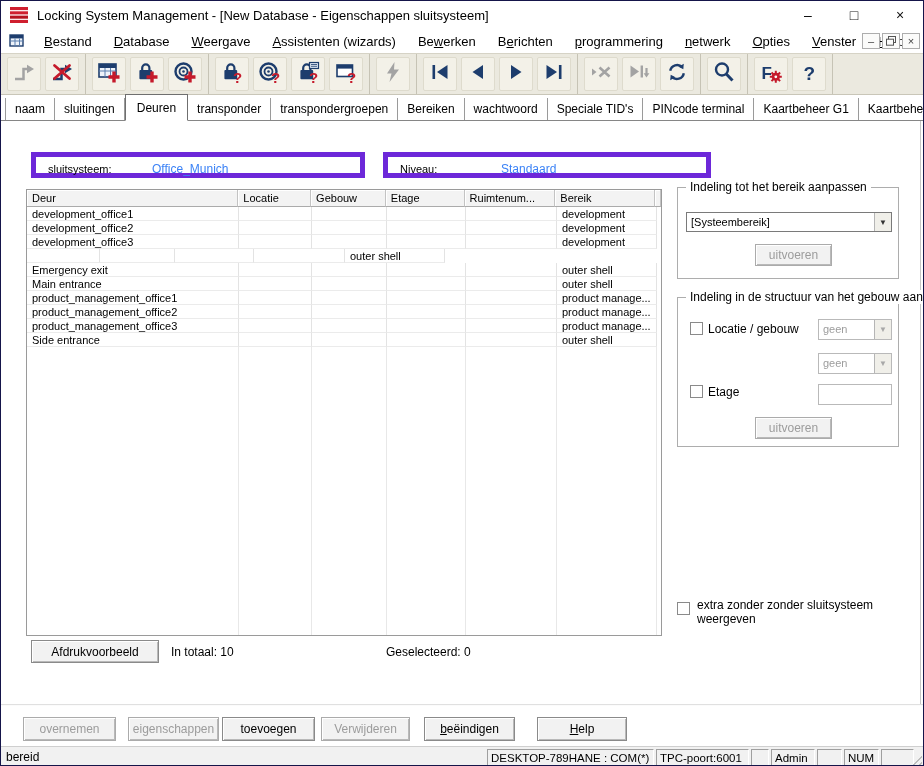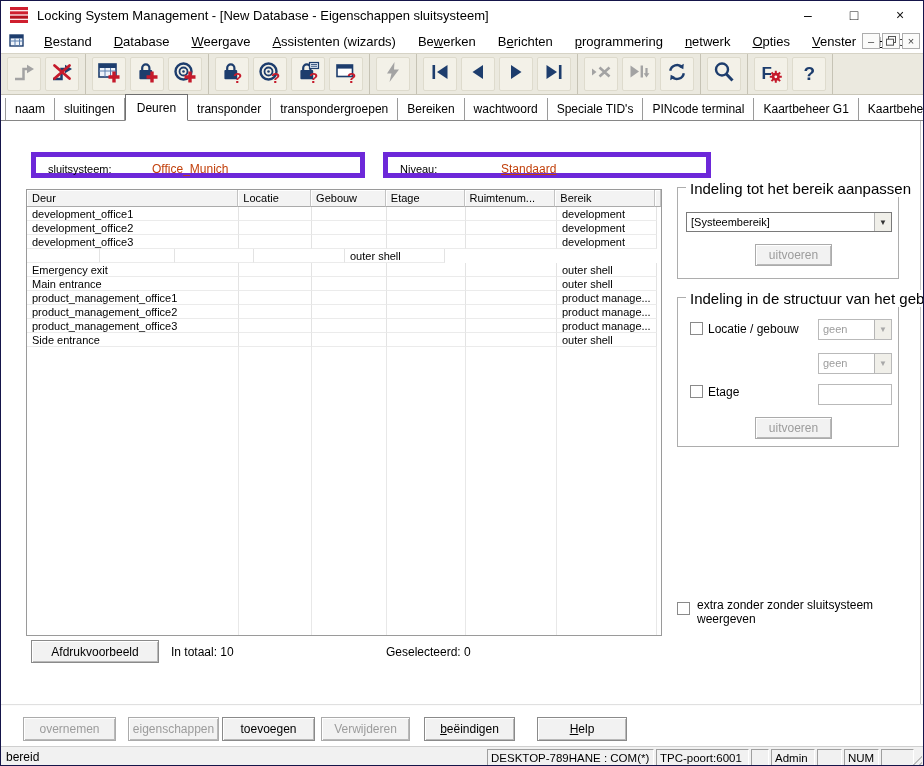--- a/index.html
+++ b/index.html
@@ -43,40 +43,40 @@
   .tab:first-child { border-left:1px solid #9a9a9a; }
   .tab.active { background:#fff; border:1px solid #6f6f6f; border-bottom:1px solid #fff;
                 margin-bottom:-1px; padding:6px 11px 5px; }
 
   
   .content { position:absolute; left:0; top:120px; width:100%; height:625px; background:#fff; }
   .page-edge-right { position:absolute; left:919px; top:0; width:1px; height:584px; background:#c7c7c7; }
 
   .hbox { position:absolute; height:26px; border:5px solid #6d28d9; background:#fff; }
   .hbox .hlabel { position:absolute; left:12px; top:6px; font-size:11px; color:#000; }
-  .hbox .hvalue { position:absolute; top:5px; font-size:12px; color:#c2410c; }
+  .hbox .hvalue { position:absolute; top:5px; font-size:12px; color:#3b82f6; }
 
   
   .doortable { position:absolute; left:25px; top:68px; width:636px; height:447px;
                border:1px solid #9a9a9a; background:#fff; overflow:hidden; }
   .thead { display:flex; height:17px; background:#f3f3f3; }
   .hcell { font-size:11px; color:#000; padding:2px 0 0 5px; background:#f3f3f3;
            border-right:1px solid #c3c3c3; border-bottom:1px solid #ababab;
            box-shadow: inset 1px 1px 0 #ffffff; white-space:nowrap; overflow:hidden; }
   .tbody { position:relative; height:430px; }
   .trow { display:flex; height:14px; }
   .tcell { font-size:11px; color:#000; padding-left:5px; line-height:14px;
            border-right:1px solid #e3e3e3; border-bottom:1px solid #ebebeb;
            white-space:nowrap; overflow:hidden; }
   .vline { position:absolute; top:0; width:1px; height:100%; background:#e8e8e8; }
 
   
   .group { position:absolute; border:1px solid #adadad; background:#fff; }
   .legend { position:absolute; top:-8px; left:8px; background:#fff; padding:0 4px;
-            font-size:15px; color:#000; white-space:nowrap; }
+            font-size:12px; color:#000; white-space:nowrap; }
   .cb { position:absolute; width:13px; height:13px; background:#fff; border:1px solid #8a8a8a; }
   .glabel { position:absolute; font-size:12px; color:#000; white-space:nowrap; }
 
   .combo { position:absolute; background:#fff; border:1px solid #7a7a7a; }
   .combo .combo-text { position:absolute; left:4px; top:3px; font-size:11px; color:#000; }
   .combo .combo-btn { position:absolute; right:0; top:0; bottom:0; width:17px; background:#f0efe9;
                       border-left:1px solid #b5b5b5; color:#333; font-size:8px;
                       display:flex; align-items:center; justify-content:center; }
   .combo.disabled { border-color:#b9b9b9; }
   .combo.disabled .combo-text { color:#9c9c9c; }
@@ -326,21 +326,21 @@
 
   <div class="content">
     <div class="page-edge-right"></div>
 
     <div class="hbox" style="left:30px; top:31px; width:334px;">
       <span class="hlabel">sluitsysteem:</span>
       <span class="hvalue" style="left:116px;">Office_Munich</span>
     </div>
     <div class="hbox" style="left:382px; top:31px; width:328px;">
       <span class="hlabel">Niveau:</span>
-      <span class="hvalue" style="left:113px;text-decoration:underline;">Standaard</span>
+      <span class="hvalue" style="left:113px;">Standaard</span>
     </div>
 
     <div class="doortable">
       <div class="thead" id="thead">
           <div class="hcell" style="width: 212px;">Deur</div>
           <div class="hcell" style="width: 73px;">Locatie</div>
           <div class="hcell" style="width: 75px;">Gebouw</div>
           <div class="hcell" style="width: 79px;">Etage</div>
           <div class="hcell" style="width: 91px;">Ruimtenum...</div>
           <div class="hcell" style="width: 100px;">Bereik</div>

